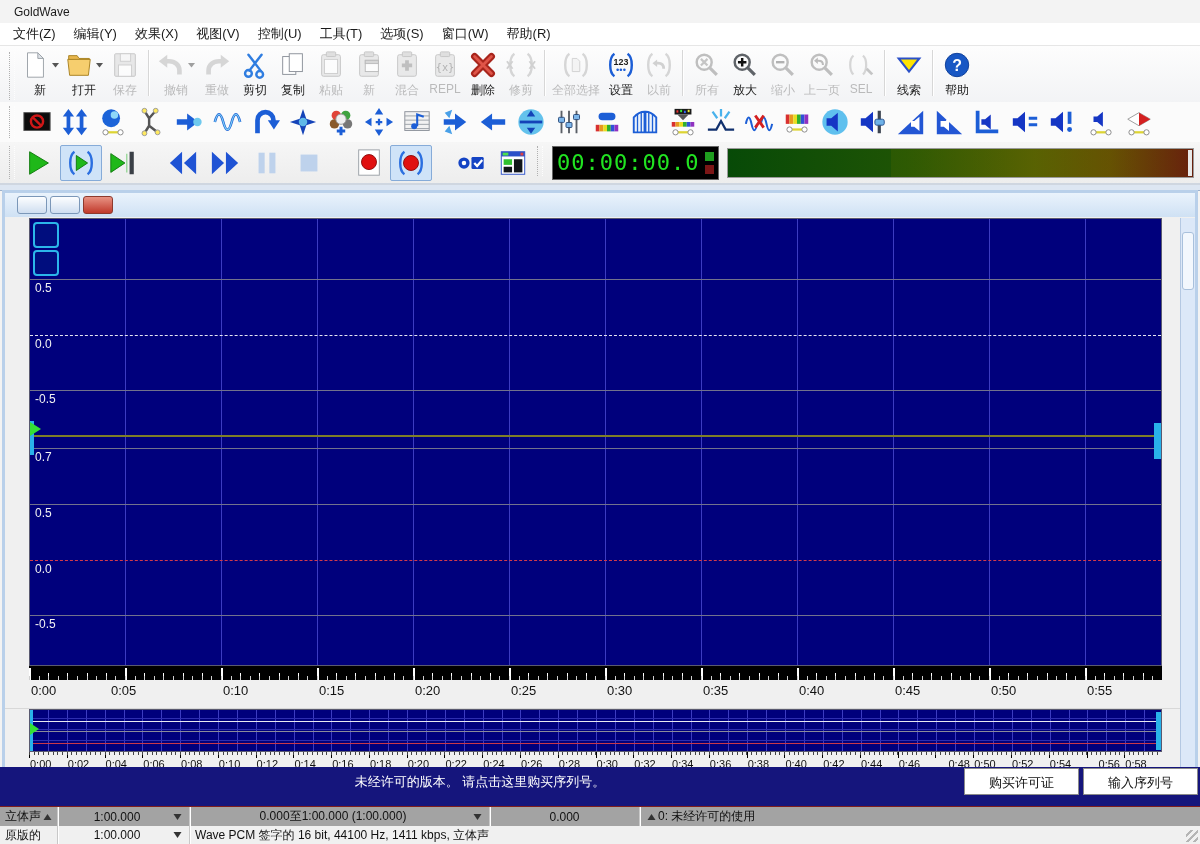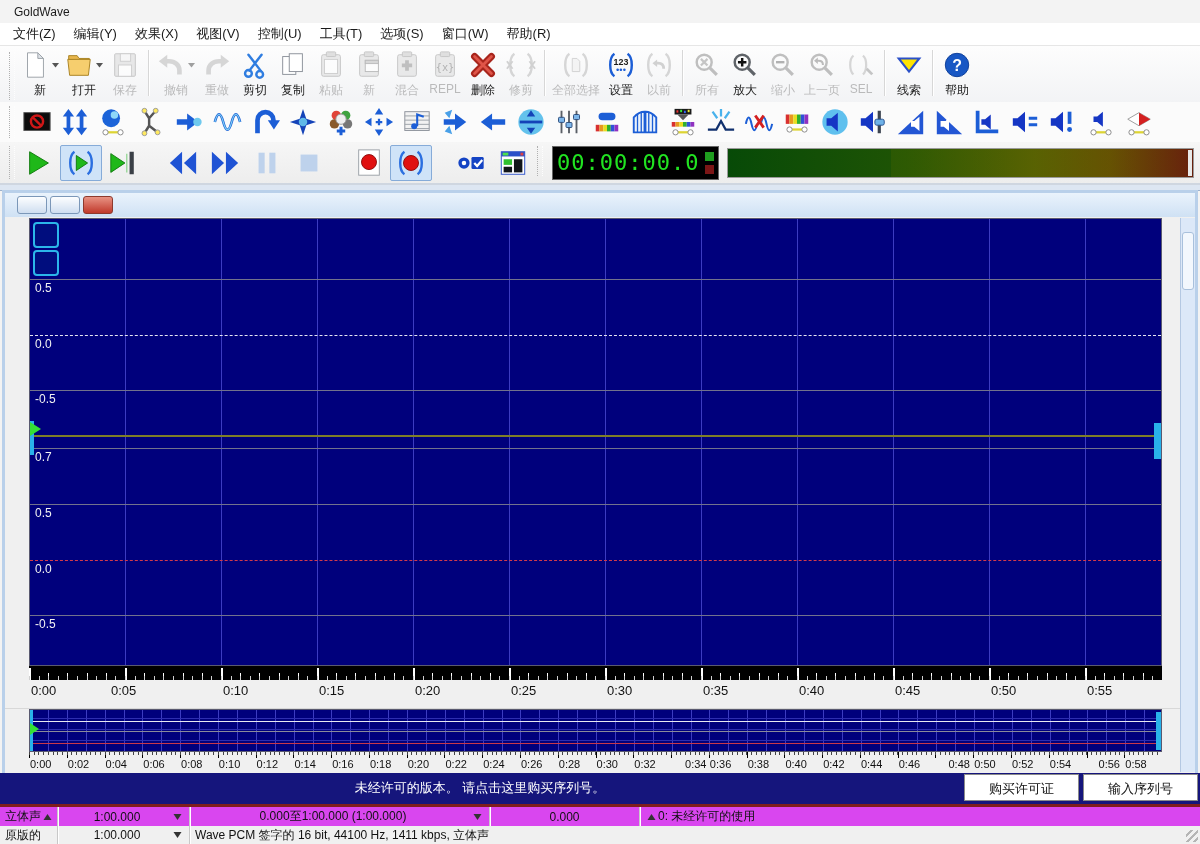--- a/index.html
+++ b/index.html
@@ -101,28 +101,28 @@
       repeating-linear-gradient(90deg,transparent 0 17.9px,#3c3cc0 17.9px 18.9px);}
   .ov-line{position:absolute;left:0;right:0;height:1px;}
   .ovruler{position:absolute;left:24px;width:1133px;top:535px;height:20px;background:#f0f0f0;
     background-image:repeating-linear-gradient(90deg,#444 0 1px,transparent 1px 4.72px),
                      repeating-linear-gradient(90deg,#000 0 1px,transparent 1px 37.77px);
     background-size:100% 3px,100% 6px;background-repeat:repeat-x;background-position:top left;}
   .ov-lbl{position:absolute;top:6px;font-size:11px;color:#111;}
   .vscroll{position:absolute;right:0;top:1px;width:14px;height:554px;background:#dce8f8;border-left:1px solid #b4c8e2;}
   .vthumb{position:absolute;left:1px;right:1px;top:14px;height:56px;background:#f2f7fd;border:1px solid #a8c0dc;border-radius:3px;}
   
-  .banner{position:absolute;left:0;right:0;bottom:37px;height:34px;background:#15157c;}
+  .banner{position:absolute;left:0;right:0;bottom:37px;height:40px;background:#15157c;}
   .banner .msg{position:absolute;left:0;right:240px;top:0;height:30px;line-height:30px;text-align:center;
                color:#fff;font-size:13px;}
   .banner-btn{position:absolute;top:1px;height:27px;width:115px;background:#fff;border:1px solid #8a8a8a;
               line-height:27px;text-align:center;font-size:13px;color:#111;box-sizing:border-box;}
   #buybtn{right:121px;} #serialbtn{right:2px;}
   
-  .status1{position:absolute;left:0;right:0;bottom:18px;height:19px;background:#d946ef;border-top:3px solid #7f1d1d;display:flex;text-align:right;}
+  .status1{position:absolute;left:0;right:0;bottom:18px;height:19px;background:#a3a3a3;border-top:1px solid #7f1d1d;display:flex;text-align:right;}
   .status2{position:absolute;left:0;right:0;bottom:0;height:18px;background:#f0f0f0;display:flex;}
   .cell{border-right:1px solid #c8c8c8;box-shadow:1px 0 0 #fff;display:flex;align-items:center;
         padding:0 5px;font-size:12px;color:#111;box-sizing:border-box;white-space:nowrap;overflow:hidden;}
   .cell .sp{flex:1;}
   .cell svg{width:9px;height:8px;margin:0 2px;}
   .c-chan{width:58px;} .c-len{width:132px;justify-content:center;} .c-sel{width:300px;justify-content:center;}
   .c-pos{width:150px;justify-content:center;} .c-lic{flex:1;border-right:none;box-shadow:none;}
   .rgrip{position:absolute;right:2px;bottom:2px;width:12px;height:12px;
      background:repeating-linear-gradient(135deg,transparent 0 3px,#b5b5b5 3px 5px);}
 </style>
@@ -1030,21 +1030,21 @@
           <div class="ov-lbl" style="left: 265.39px;">0:14</div>
           <div class="ov-lbl" style="left: 303.16px;">0:16</div>
           <div class="ov-lbl" style="left: 340.93px;">0:18</div>
           <div class="ov-lbl" style="left: 378.7px;">0:20</div>
           <div class="ov-lbl" style="left: 416.47px;">0:22</div>
           <div class="ov-lbl" style="left: 454.24px;">0:24</div>
           <div class="ov-lbl" style="left: 492.01px;">0:26</div>
           <div class="ov-lbl" style="left: 529.78px;">0:28</div>
           <div class="ov-lbl" style="left: 567.55px;">0:30</div>
           <div class="ov-lbl" style="left: 605.32px;">0:32</div>
-          <div class="ov-lbl" style="left: 643.09px; margin-left: 13px;">0:34</div>
+          <div class="ov-lbl" style="left: 643.09px;">0:34</div>
           <div class="ov-lbl" style="left: 680.86px;">0:36</div>
           <div class="ov-lbl" style="left: 718.63px;">0:38</div>
           <div class="ov-lbl" style="left: 756.4px;">0:40</div>
           <div class="ov-lbl" style="left: 794.17px;">0:42</div>
           <div class="ov-lbl" style="left: 831.94px;">0:44</div>
           <div class="ov-lbl" style="left: 869.71px;">0:46</div>
           <div class="ov-lbl" style="left: 907.48px; margin-left: 12px;">0:48</div>
           <div class="ov-lbl" style="left: 945.25px;">0:50</div>
           <div class="ov-lbl" style="left: 983.02px;">0:52</div>
           <div class="ov-lbl" style="left: 1020.79px;">0:54</div>

